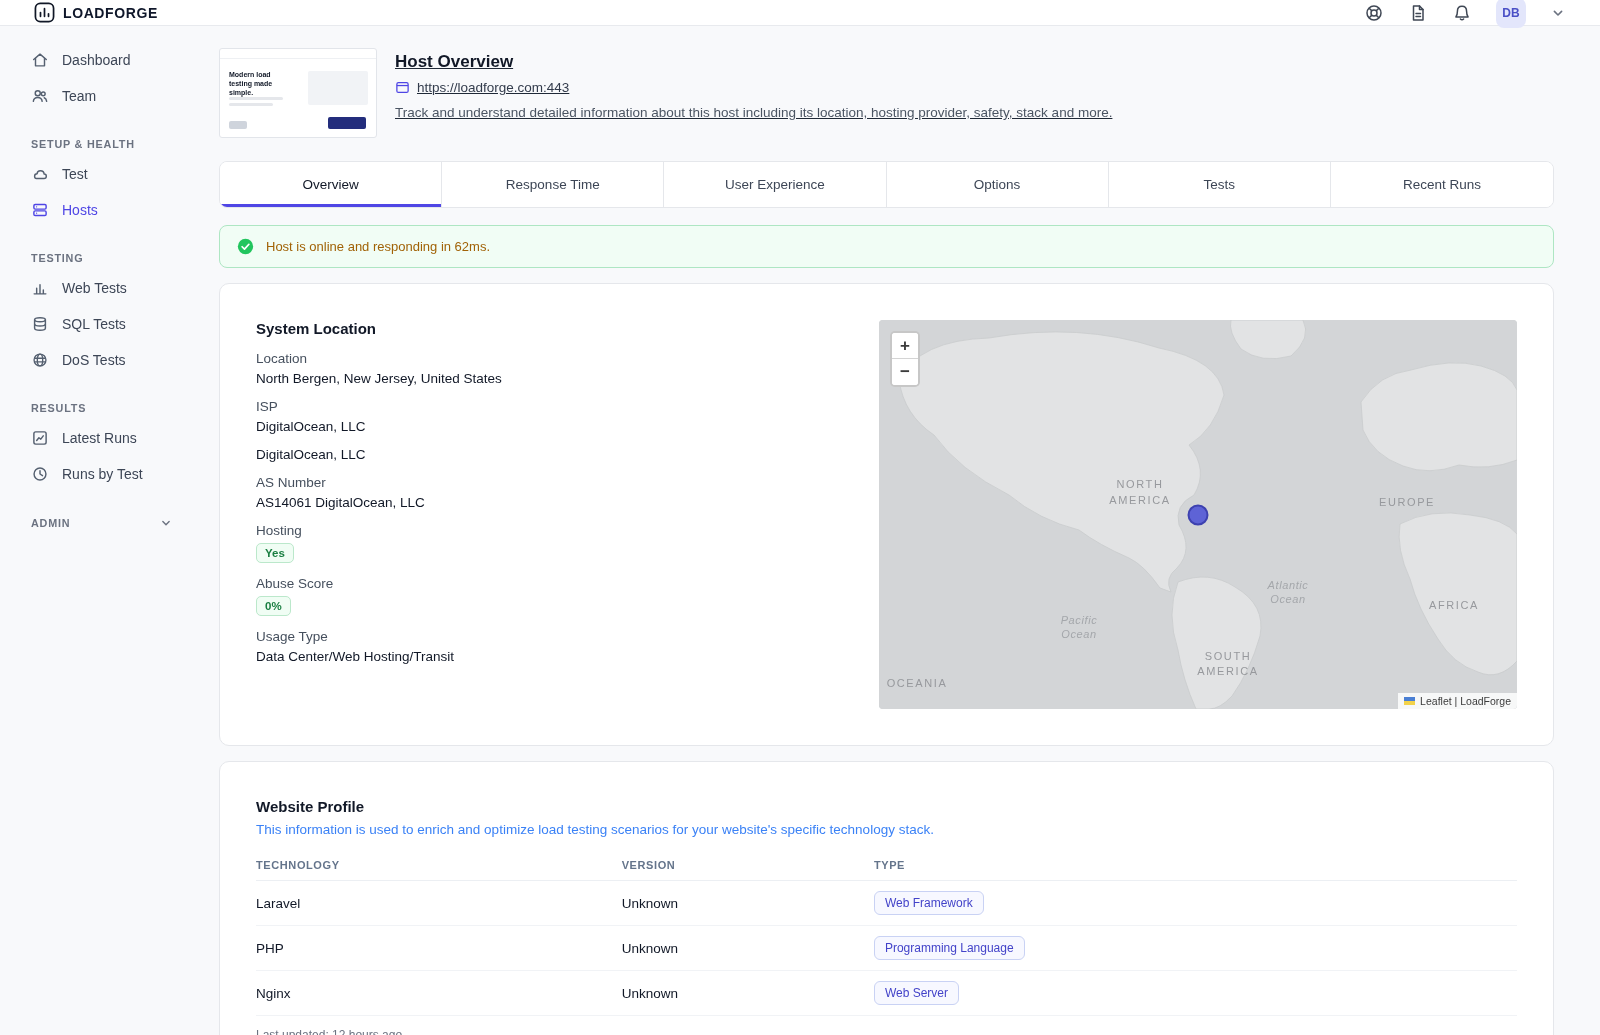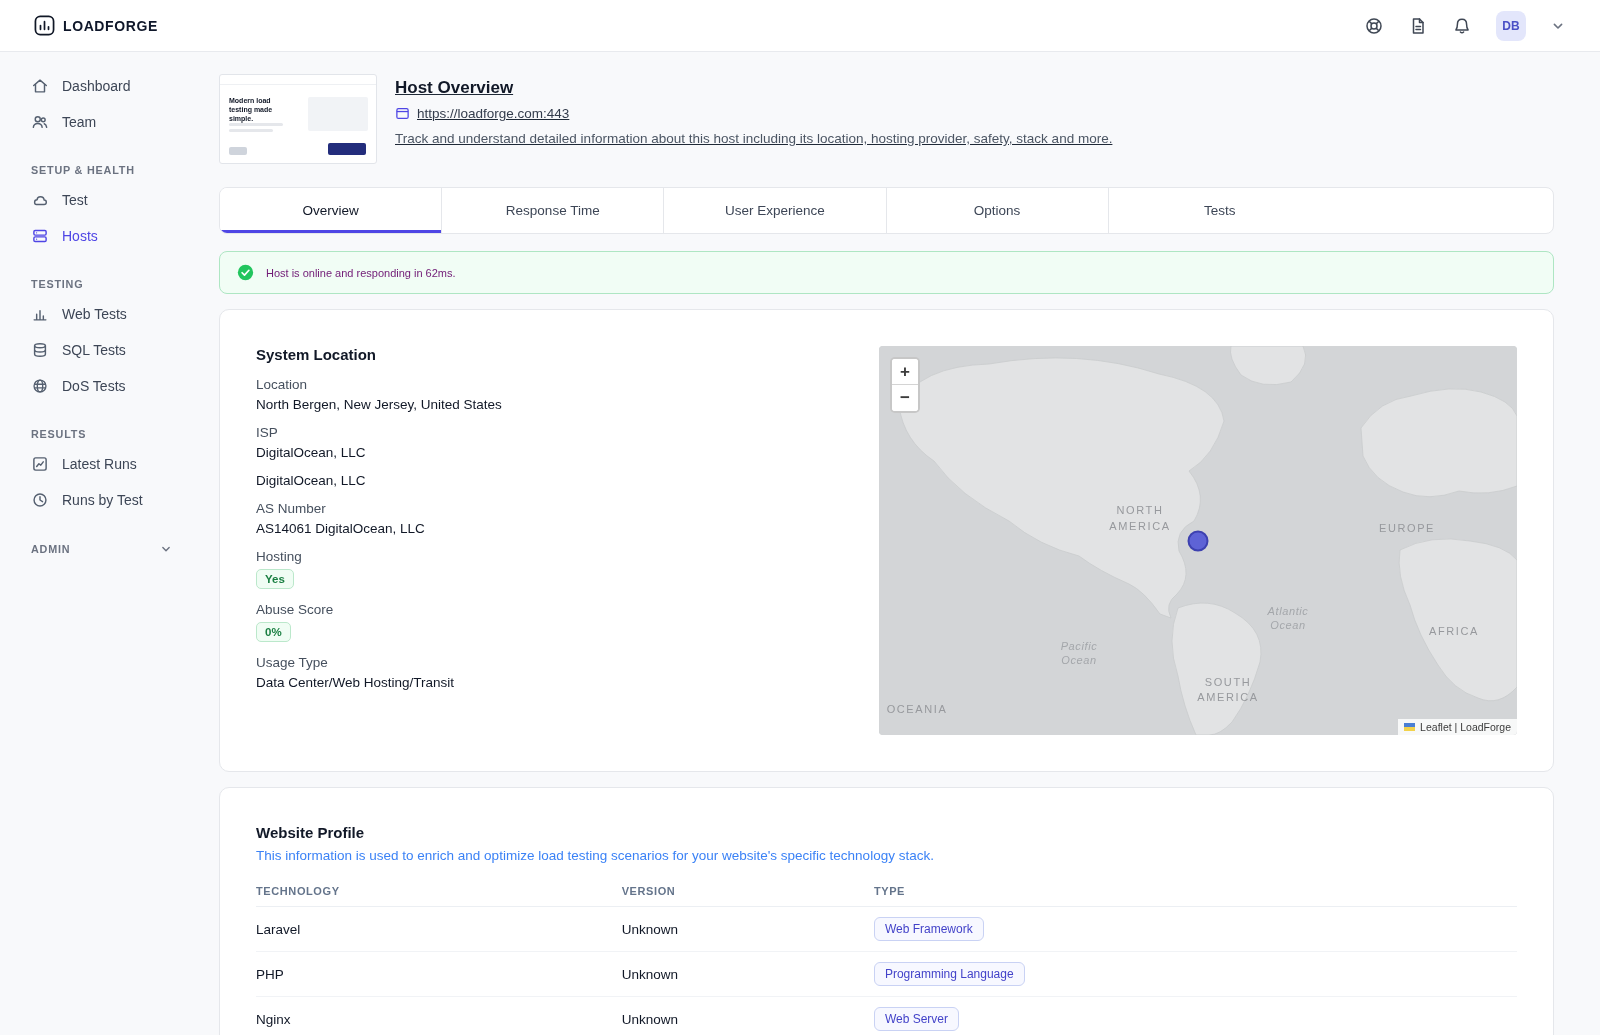--- a/index.html
+++ b/index.html
@@ -7,21 +7,21 @@
   body {
     font-family:"Liberation Sans", sans-serif;
     background:#f8f9fb;
     color:#1f2937;
     font-size:13.5px;
   }
   svg { display:block; }
 
   
   .topbar {
-    height:52px; background:#fff; border-bottom:1px solid #e8eaee;
+    height:26px; background:#fff; border-bottom:1px solid #e8eaee;
     display:flex; align-items:center; justify-content:space-between;
     padding:0 34px;
   }
   .brand { display:flex; align-items:center; gap:8px; }
   .brand-mark { color:#111827; }
   .brand-name { font-size:14px; font-weight:800; letter-spacing:.6px; color:#0f172a; }
   .topbar-right { display:flex; align-items:center; gap:24px; }
   .top-icon { color:#3f4754; cursor:pointer; display:flex; }
   .avatar {
     width:30px; height:30px; border-radius:8px; background:#e3e6fb; color:#4b50c6;
@@ -90,21 +90,21 @@
   .tab.active::after {
     content:""; position:absolute; left:0; right:0; bottom:0; height:3px; background:#4f46e5;
   }
 
   
   .banner {
     margin-top:17px; background:#f1fdf5; border:1px solid #aee6c3; border-radius:8px;
     padding:12px 17px; display:flex; align-items:center; gap:12px;
   }
   .banner-check { display:flex; }
-  .banner-text { font-size:11px; color:#701a75; }
+  .banner-text { font-size:13px; color:#a16207; }
 
   
   .card {
     margin-top:15px; background:#fff; border:1px solid #e5e7eb; border-radius:10px;
     padding:36px;
   }
   .card-title { font-size:15px; font-weight:700; color:#111827; }
 
   
   .loc-flex { display:flex; gap:16px; }
@@ -337,20 +337,21 @@
         <div class="page-desc">Track and understand detailed information about this host including its location, hosting provider, safety, stack and more.</div>
       </div>
     </div>
 
     <nav class="tabs">
       <div class="tab active">Overview</div>
       <div class="tab">Response Time</div>
       <div class="tab">User Experience</div>
       <div class="tab">Options</div>
       <div class="tab">Tests</div>
+      <div class="tab">Recent Runs</div>
     </nav>
 
     <div class="banner">
       <span class="banner-check">
         <svg width="17" height="17" viewBox="0 0 20 20">
           <circle cx="10" cy="10" r="9" fill="#22c55e"></circle>
           <path d="M6 10.3 L8.8 13 L14 7.4" fill="none" stroke="#fff" stroke-width="2" stroke-linecap="round" stroke-linejoin="round"></path>
         </svg>
       </span>
       <span class="banner-text">Host is online and responding in 62ms.</span>

